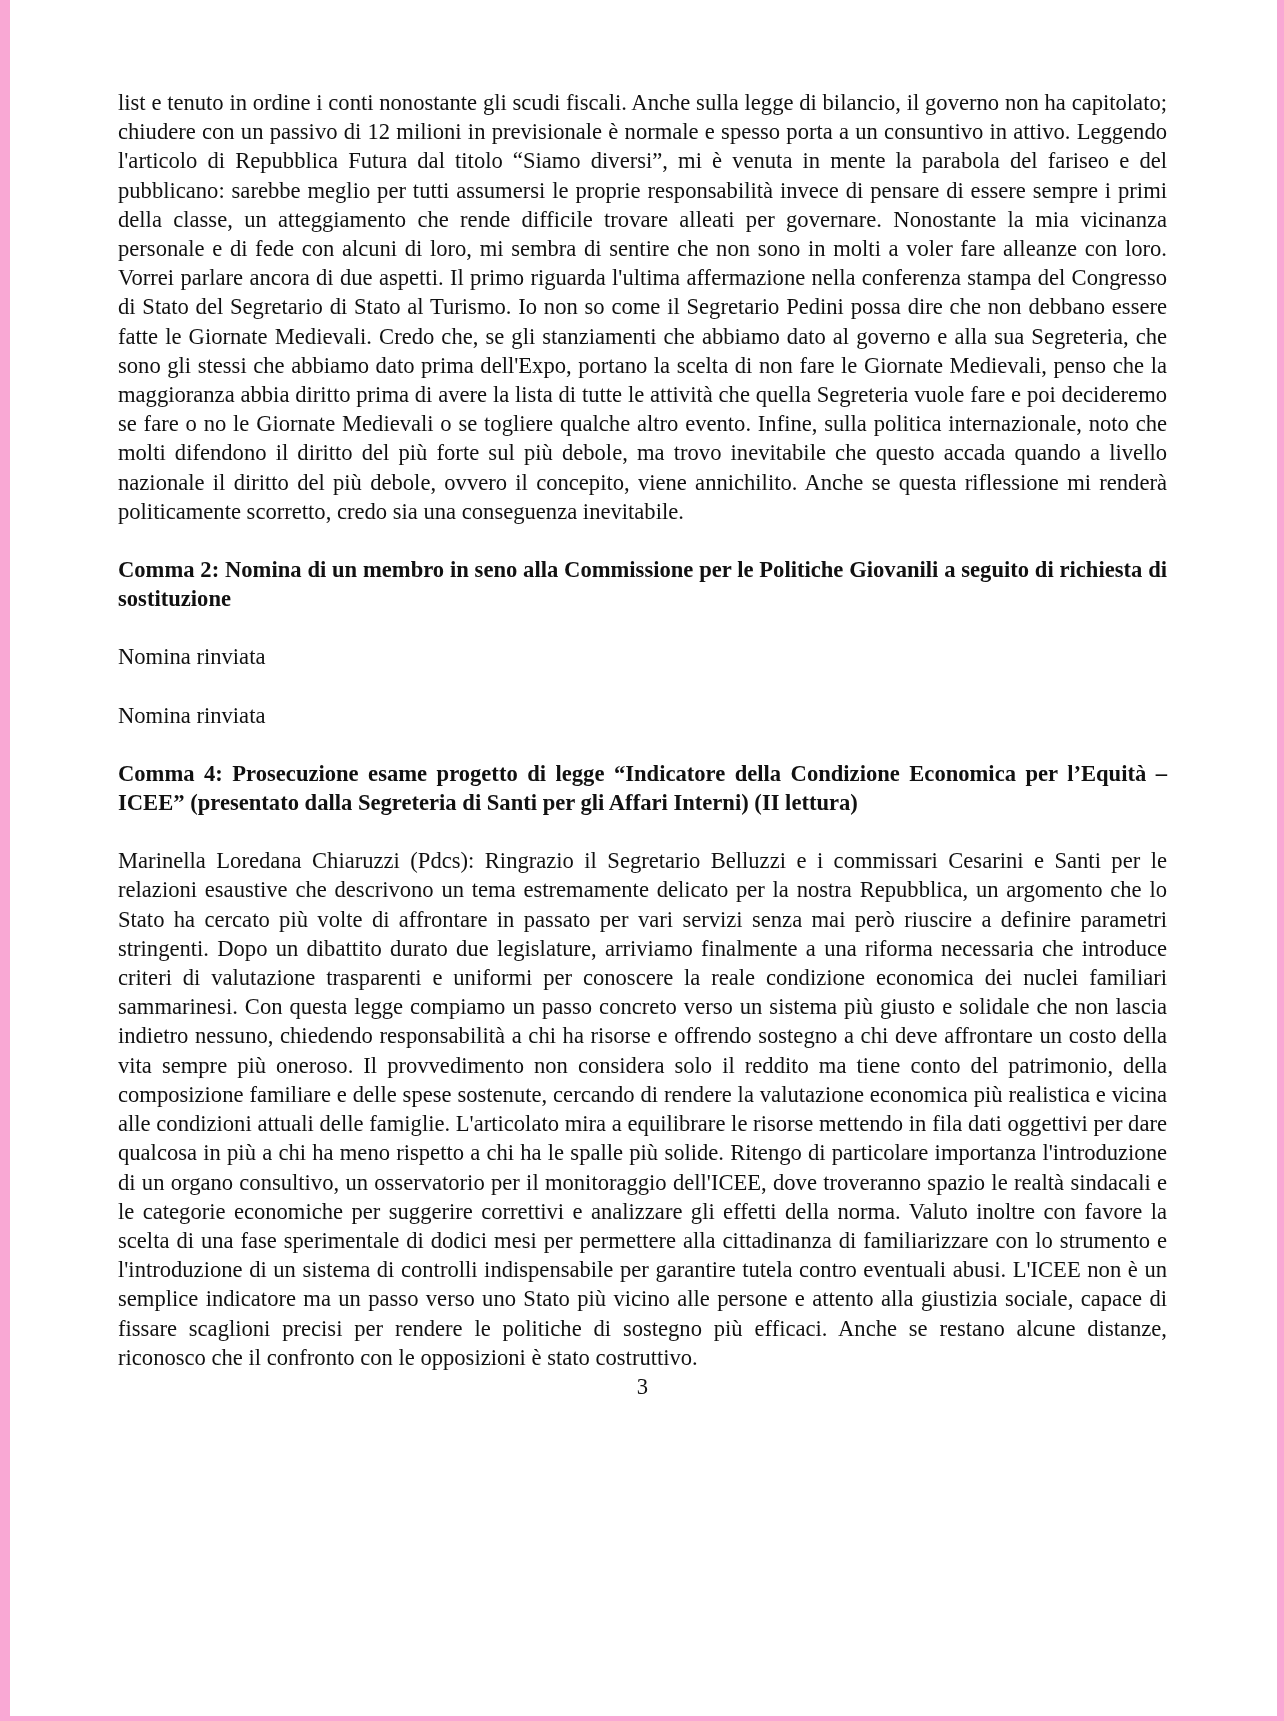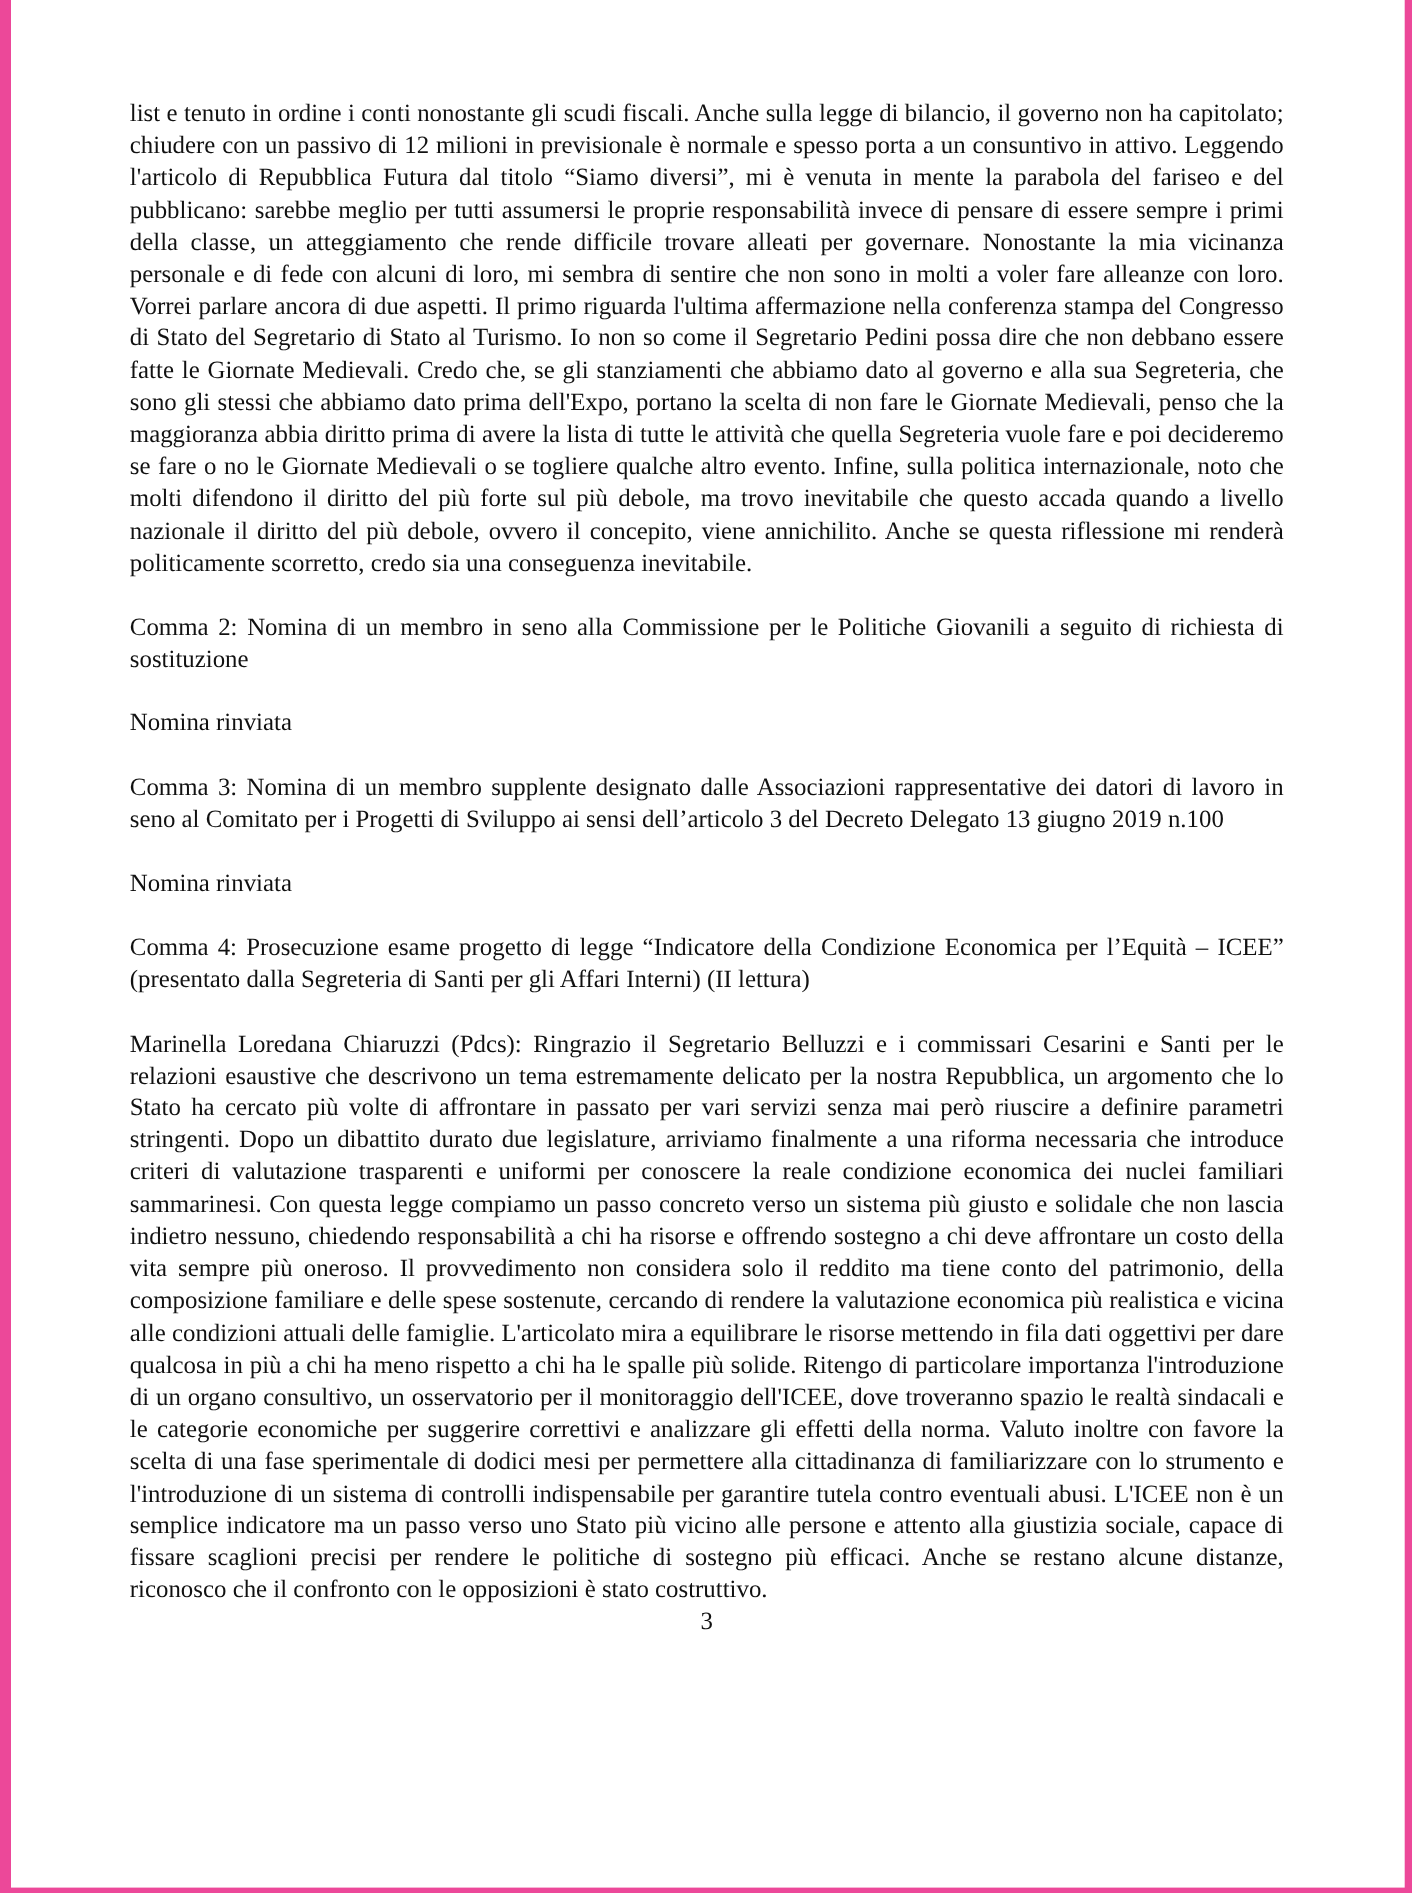--- a/index.html
+++ b/index.html
@@ -4,21 +4,21 @@
 <style>
   html, body {
     margin: 0;
     padding: 0;
     background: #e9e9e9;
   }
   .viewport {
     position: relative;
     width: 1284px;
     height: 1721px;
-    background: #ec4899;
+    background: #f9a8d4;
     overflow: hidden;
   }
   .sheet {
     position: absolute;
     left: 10px;
     top: 0;
     right: 7px;
     bottom: 5px;
     background: #ffffff;
   }
@@ -28,21 +28,21 @@
     right: 110px;
     top: 88px;
     font-family: "Liberation Serif", "DejaVu Serif", serif;
     font-size: 22.6px;
     line-height: 29.2px;
     color: #111111;
     text-align: justify;
   }
   p { margin: 0 0 29px 0; }
   p.heading {
-    font-weight: normal;
+    font-weight: bold;
     margin-bottom: 29px;
   }
   p.status {
     margin-bottom: 29px;
   }
   .speaker { font-weight: normal; }
   .page-number {
     text-align: center;
     margin-top: 0;
     margin-bottom: 0;
@@ -54,21 +54,20 @@
 <div class="viewport">
   <div class="sheet">
     <div class="content">
 
       <p>list e tenuto in ordine i conti nonostante gli scudi fiscali. Anche sulla legge di bilancio, il governo non ha capitolato; chiudere con un passivo di 12 milioni in previsionale è normale e spesso porta a un consuntivo in attivo. Leggendo l'articolo di Repubblica Futura dal titolo “Siamo diversi”, mi è venuta in mente la parabola del fariseo e del pubblicano: sarebbe meglio per tutti assumersi le proprie responsabilità invece di pensare di essere sempre i primi della classe, un atteggiamento che rende difficile trovare alleati per governare. Nonostante la mia vicinanza personale e di fede con alcuni di loro, mi sembra di sentire che non sono in molti a voler fare alleanze con loro. Vorrei parlare ancora di due aspetti. Il primo riguarda l'ultima affermazione nella conferenza stampa del Congresso di Stato del Segretario di Stato al Turismo. Io non so come il Segretario Pedini possa dire che non debbano essere fatte le Giornate Medievali. Credo che, se gli stanziamenti che abbiamo dato al governo e alla sua Segreteria, che sono gli stessi che abbiamo dato prima dell'Expo, portano la scelta di non fare le Giornate Medievali, penso che la maggioranza abbia diritto prima di avere la lista di tutte le attività che quella Segreteria vuole fare e poi decideremo se fare o no le Giornate Medievali o se togliere qualche altro evento. Infine, sulla politica internazionale, noto che molti difendono il diritto del più forte sul più debole, ma trovo inevitabile che questo accada quando a livello nazionale il diritto del più debole, ovvero il concepito, viene annichilito. Anche se questa riflessione mi renderà politicamente scorretto, credo sia una conseguenza inevitabile.</p>
 
       <p class="heading">Comma 2: Nomina di un membro in seno alla Commissione per le Politiche Giovanili a seguito di richiesta di sostituzione</p>
 
       <p class="status">Nomina rinviata</p>
 
-      <p class="heading">Comma 3: Nomina di un membro supplente designato dalle Associazioni rappresentative dei datori di lavoro in seno al Comitato per i Progetti di Sviluppo ai sensi dell’articolo 3 del Decreto Delegato 13 giugno 2019 n.100</p>
 
       <p class="status">Nomina rinviata</p>
 
       <p class="heading">Comma 4: Prosecuzione esame progetto di legge “Indicatore della Condizione Economica per l’Equità – ICEE” (presentato dalla Segreteria di Santi per gli Affari Interni) (II lettura)</p>
 
       <p style="margin-bottom: 0;"><span class="speaker">Marinella Loredana Chiaruzzi</span><span> (Pdcs): Ringrazio il Segretario Belluzzi e i commissari Cesarini e Santi per le relazioni esaustive che descrivono un tema estremamente delicato per la nostra Repubblica, un argomento che lo Stato ha cercato più volte di affrontare in passato per vari servizi senza mai però riuscire a definire parametri stringenti. Dopo un dibattito durato due legislature, arriviamo finalmente a una riforma necessaria che introduce criteri di valutazione trasparenti e uniformi per conoscere la reale condizione economica dei nuclei familiari sammarinesi. Con questa legge compiamo un passo concreto verso un sistema più giusto e solidale che non lascia indietro nessuno, chiedendo responsabilità a chi ha risorse e offrendo sostegno a chi deve affrontare un costo della vita sempre più oneroso. Il provvedimento non considera solo il reddito ma tiene conto del patrimonio, della composizione familiare e delle spese sostenute, cercando di rendere la valutazione economica più realistica e vicina alle condizioni attuali delle famiglie. L'articolato mira a equilibrare le risorse mettendo in fila dati oggettivi per dare qualcosa in più a chi ha meno rispetto a chi ha le spalle più solide. Ritengo di particolare importanza l'introduzione di un organo consultivo, un osservatorio per il monitoraggio dell'ICEE, dove troveranno spazio le realtà sindacali e le categorie economiche per suggerire correttivi e analizzare gli effetti della norma. Valuto inoltre con favore la scelta di una fase sperimentale di dodici mesi per permettere alla cittadinanza di familiarizzare con lo strumento e l'introduzione di un sistema di controlli indispensabile per garantire tutela contro eventuali abusi. L'ICEE non è un semplice indicatore ma un passo verso uno Stato più vicino alle persone e attento alla giustizia sociale, capace di fissare scaglioni precisi per rendere le politiche di sostegno più efficaci. Anche se restano alcune distanze, riconosco che il confronto con le opposizioni è stato costruttivo.</span></p>
 
       <p class="page-number">3</p>
 
     </div>

